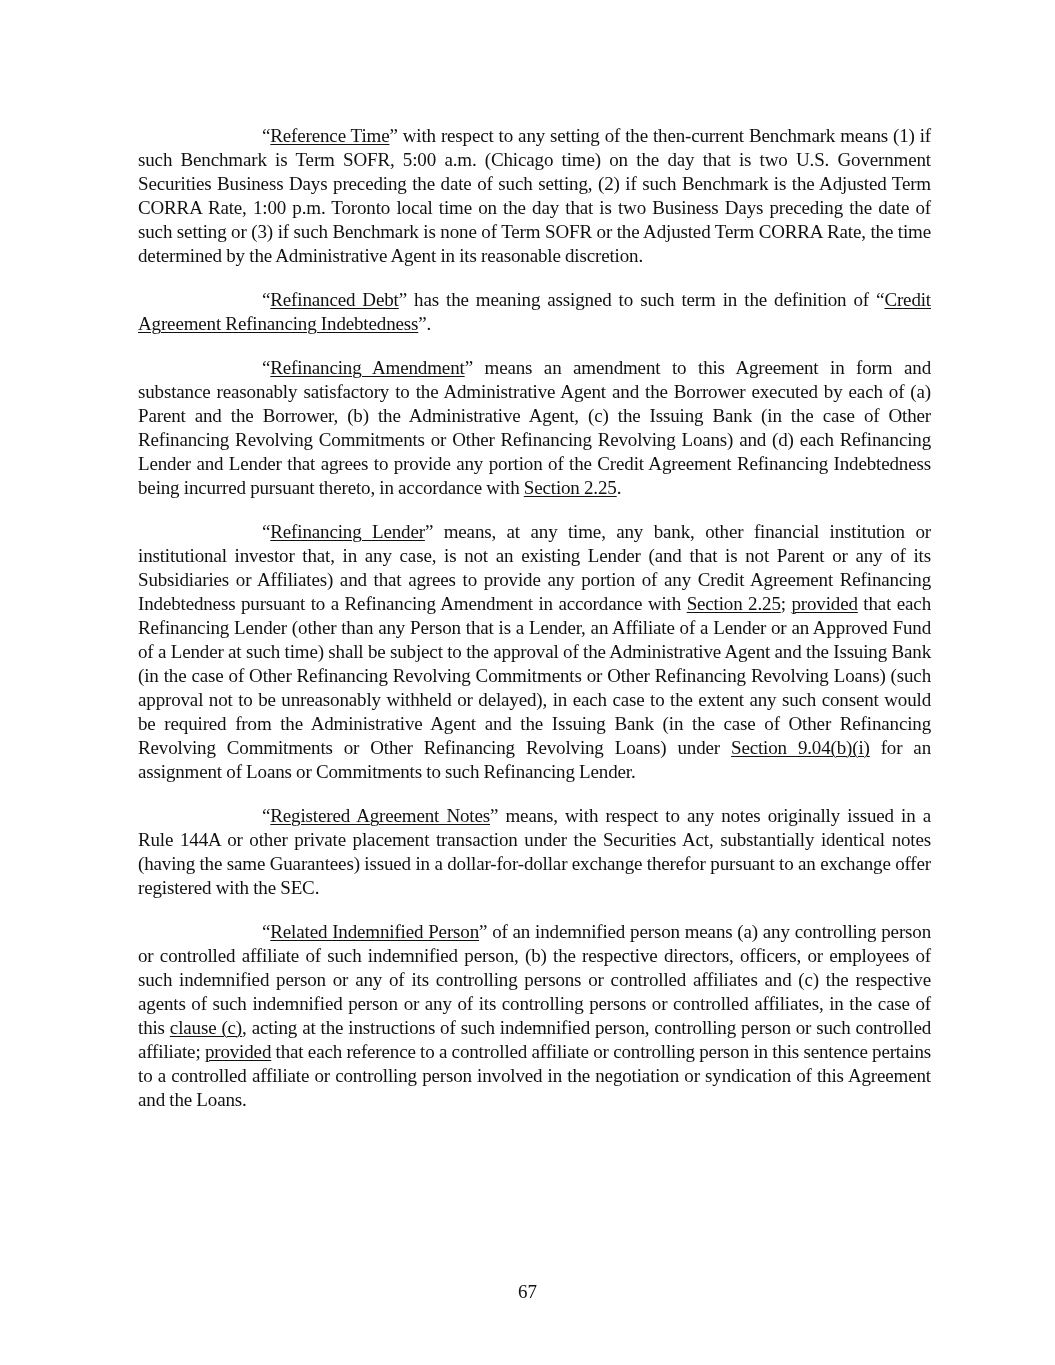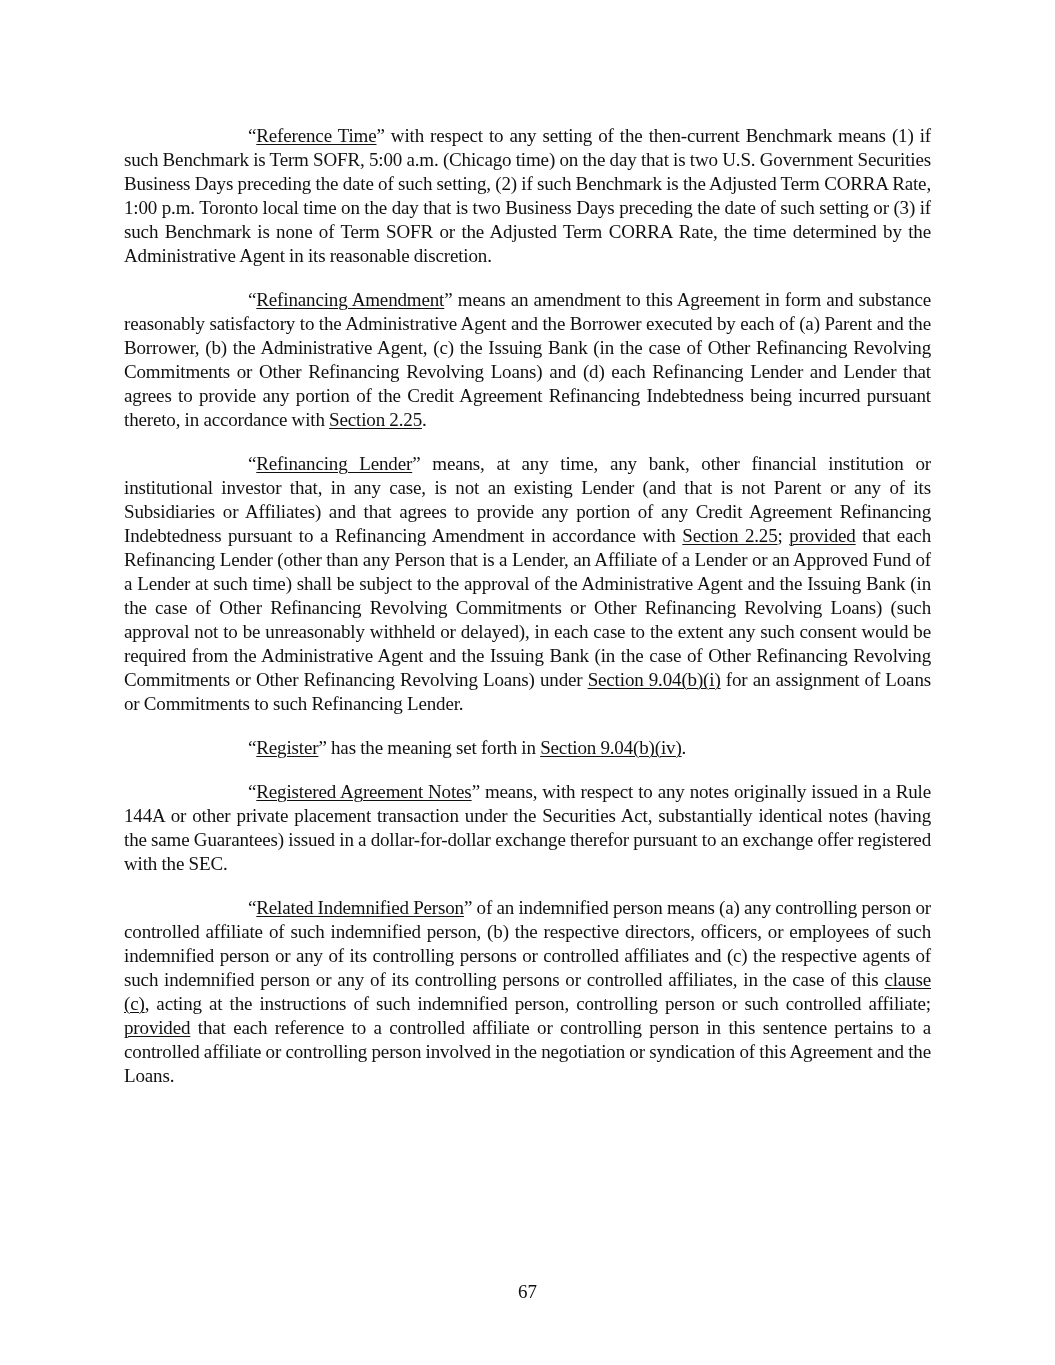--- a/index.html
+++ b/index.html
@@ -8,21 +8,21 @@
       position: absolute;
       left: 124px;
       top: 124px;
       width: 807px;
       font-family: "Liberation Serif", "DejaVu Serif", serif;
       font-size: 19px;
       line-height: 24px;
       color: #111111;
     }
     .para {
-      margin: 0 0 20px 0;
+      margin: 0 0 20px 14px;
       text-align: justify;
       text-indent: 124px;
       word-spacing: -0.3px;
       letter-spacing: -0.15px;
     }
     .u { text-decoration: underline; text-underline-offset: 2px; text-decoration-thickness: 1px; }
     .page-number {
       position: absolute;
       left: 0; width: 1055px;
       top: 1281px;
@@ -30,20 +30,20 @@
       font-family: "Liberation Serif", "DejaVu Serif", serif;
       font-size: 19px;
       color: #111111;
     }
   </style>
 </head>
 <body>
 
 <div class="page" id="page-body">
     <p class="para">“<span class="u">Reference Time</span>”<span> with respect to any setting of the then-current Benchmark means (1) if such Benchmark is Term SOFR, 5:00 a.m. (Chicago time) on the day that is two U.S. Government Securities Business Days preceding the date of such setting, (2) if such Benchmark is the Adjusted Term CORRA Rate, 1:00 p.m. Toronto local time on the day that is two Business Days preceding the date of such setting or (3) if such Benchmark is none of Term SOFR or the Adjusted Term CORRA Rate, the time determined by the Administrative Agent in its reasonable discretion.</span></p>
+    <p class="para">“<span class="u">Refinanced Debt</span>”<span> has the meaning assigned to such term in the definition of “</span><span class="u">Credit Agreement Refinancing Indebtedness</span><span>”.</span></p>
     <p class="para">“<span class="u">Refinancing Amendment</span>”<span> means an amendment to this Agreement in form and substance reasonably satisfactory to the Administrative Agent and the Borrower executed by each of (a) Parent and the Borrower, (b) the Administrative Agent, (c) the Issuing Bank (in the case of Other Refinancing Revolving Commitments or Other Refinancing Revolving Loans) and (d) each Refinancing Lender and Lender that agrees to provide any portion of the Credit Agreement Refinancing Indebtedness being incurred pursuant thereto, in accordance with </span><span class="u">Section 2.25</span><span>.</span></p>
     <p class="para">“<span class="u">Refinancing Lender</span>”<span> means, at any time, any bank, other financial institution or institutional investor that, in any case, is not an existing Lender (and that is not Parent or any of its Subsidiaries or Affiliates) and that agrees to provide any portion of any Credit Agreement Refinancing Indebtedness pursuant to a Refinancing Amendment in accordance with </span><span class="u">Section 2.25</span><span>; </span><span class="u">provided</span><span> that each Refinancing Lender (other than any Person that is a Lender, an Affiliate of a Lender or an Approved Fund of a Lender at such time) shall be subject to the approval of the Administrative Agent and the Issuing Bank (in the case of Other Refinancing Revolving Commitments or Other Refinancing Revolving Loans) (such approval not to be unreasonably withheld or delayed), in each case to the extent any such consent would be required from the Administrative Agent and the Issuing Bank (in the case of Other Refinancing Revolving Commitments or Other Refinancing Revolving Loans) under </span><span class="u">Section 9.04(b)(i)</span><span> for an assignment of Loans or Commitments to such Refinancing Lender.</span></p>
-    <p class="para">“<span class="u">Register</span>”<span> has the meaning set forth in </span><span class="u">Section 9.04(b)(iv)</span><span>.</span></p>
     <p class="para">“<span class="u">Registered Agreement Notes</span>”<span> means, with respect to any notes originally issued in a Rule 144A or other private placement transaction under the Securities Act, substantially identical notes (having the same Guarantees) issued in a dollar-for-dollar exchange therefor pursuant to an exchange offer registered with the SEC.</span></p>
     <p class="para">“<span class="u">Related Indemnified Person</span>”<span> of an indemnified person means (a) any controlling person or controlled affiliate of such indemnified person, (b) the respective directors, officers, or employees of such indemnified person or any of its controlling persons or controlled affiliates and (c) the respective agents of such indemnified person or any of its controlling persons or controlled affiliates, in the case of this </span><span class="u">clause (c)</span><span>, acting at the instructions of such indemnified person, controlling person or such controlled affiliate; </span><span class="u">provided</span><span> that each reference to a controlled affiliate or controlling person in this sentence pertains to a controlled affiliate or controlling person involved in the negotiation or syndication of this Agreement and the Loans.</span></p>
   </div>
 
 <div class="page-number">67</div>
 
 </body></html>

